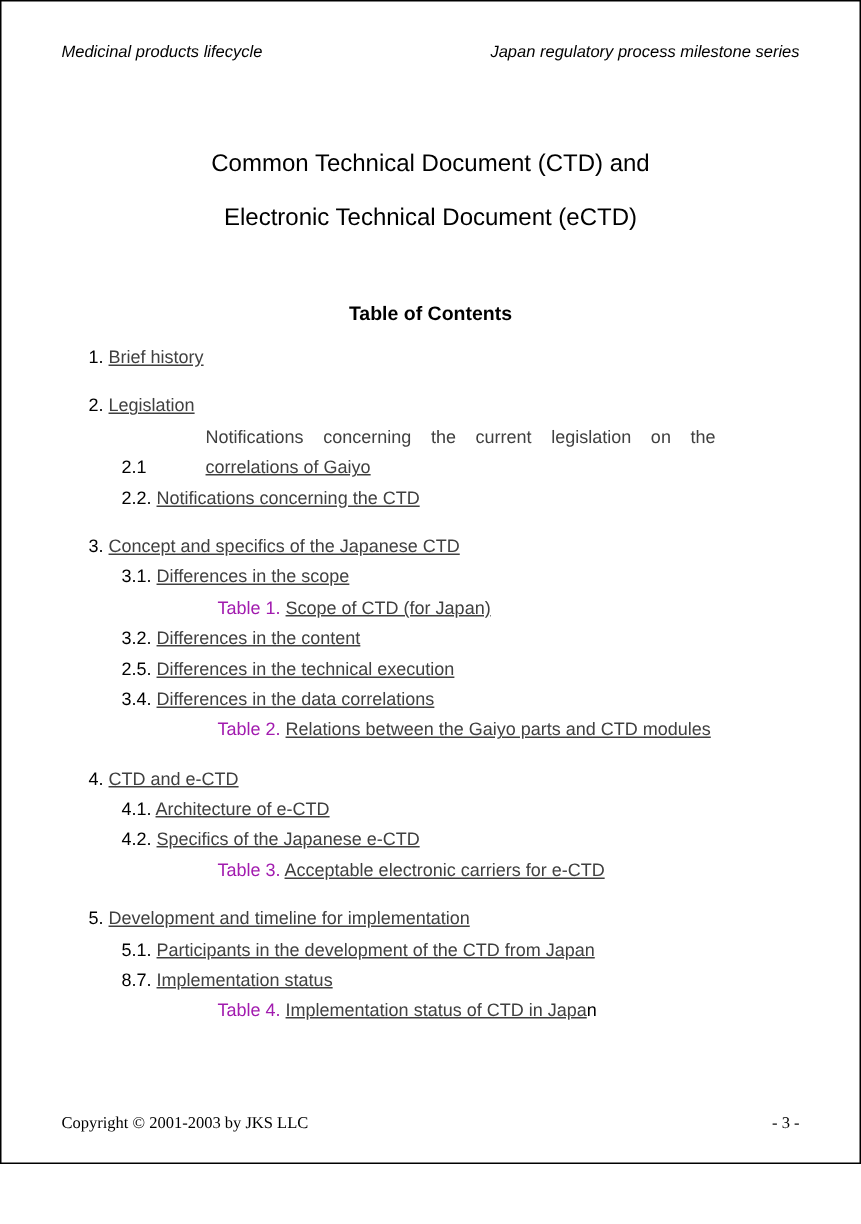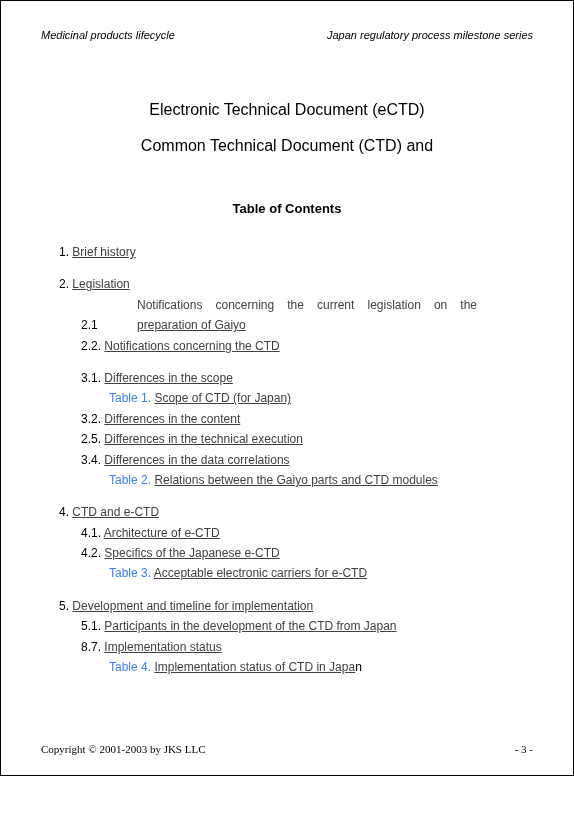--- a/index.html
+++ b/index.html
@@ -33,21 +33,21 @@
   }
   .title-line {
     font-size: 16px;
     font-weight: normal;
     margin-bottom: 18px;
   }
   .toc-title {
     text-align: center;
     font-weight: bold;
     font-size: 13px;
-    margin-bottom: 26px;
+    margin-bottom: 12px;
   }
   .toc {
     padding-left: 18px;
     padding-right: 10px;
     line-height: 1.7;
     font-size: 12px;
   }
   .toc-item {
     margin-bottom: 12px;
   }
@@ -58,21 +58,21 @@
     color: #404040;
     text-decoration: underline;
   }
   .sub {
     padding-left: 22px;
   }
   .tbl {
     padding-left: 50px;
     color: #000;
   }
-  .tbl-label { color: #3b82f6; }
+  .tbl-label { color: #a21caf; margin-left: 36px; }
   .footer {
     display: flex;
     justify-content: space-between;
     font-size: 11px;
     font-family: "Times New Roman", serif;
     border-top: none;
     padding-top: 6px;
     margin-top: auto;
     gap: 16px;
   }
@@ -92,52 +92,56 @@
 <body>
 
 <div class="page">
 
   <div class="header">
     <span>Medicinal products lifecycle</span>
     <span>Japan regulatory process milestone series</span>
   </div>
 
   <div class="title-block">
+    <div class="title-line">Common Technical Document (CTD) and</div>
     <div class="title-line">Electronic Technical Document (eCTD)</div>
-    <div class="title-line">Common Technical Document (CTD) and</div>
   </div>
 
   <div class="toc-title">Table of Contents</div>
 
   <div class="toc">
 
     <div class="toc-item">
       <span class="toc-num">1.</span>
       <a href="#" class="toc-link">Brief history</a>
     </div>
 
     <div class="toc-item">
       <div>
         <span class="toc-num">2.</span>
         <a href="#" class="toc-link">Legislation</a>
       </div>
       <div class="sub">
         <span class="toc-num">2.1</span>
         <a href="#" class="toc-link wide-link">
           <span class="line1">Notifications concerning the current legislation on the</span><br>
-          <span>preparation of Gaiyo</span>
+          <span>correlations of Gaiyo</span>
         </a>
       </div>
       <div class="sub">
         <span class="toc-num">2.2.</span>
         <a href="#" class="toc-link">Notifications concerning the CTD</a>
       </div>
     </div>
 
     <div class="toc-item">
+      <div>
+        <span class="toc-num">3.</span>
+        <a href="#" class="toc-link">Concept and specifics of the Japanese CTD</a>
+      </div>
       <div class="sub">
         <span class="toc-num">3.1.</span>
         <a href="#" class="toc-link">Differences in the scope</a>
       </div>
       <div class="tbl">
         <span class="tbl-label">Table 1.</span>
         <a href="#" class="toc-link">Scope of CTD (for Japan)</a>
       </div>
       <div class="sub">
         <span class="toc-num">3.2.</span>

